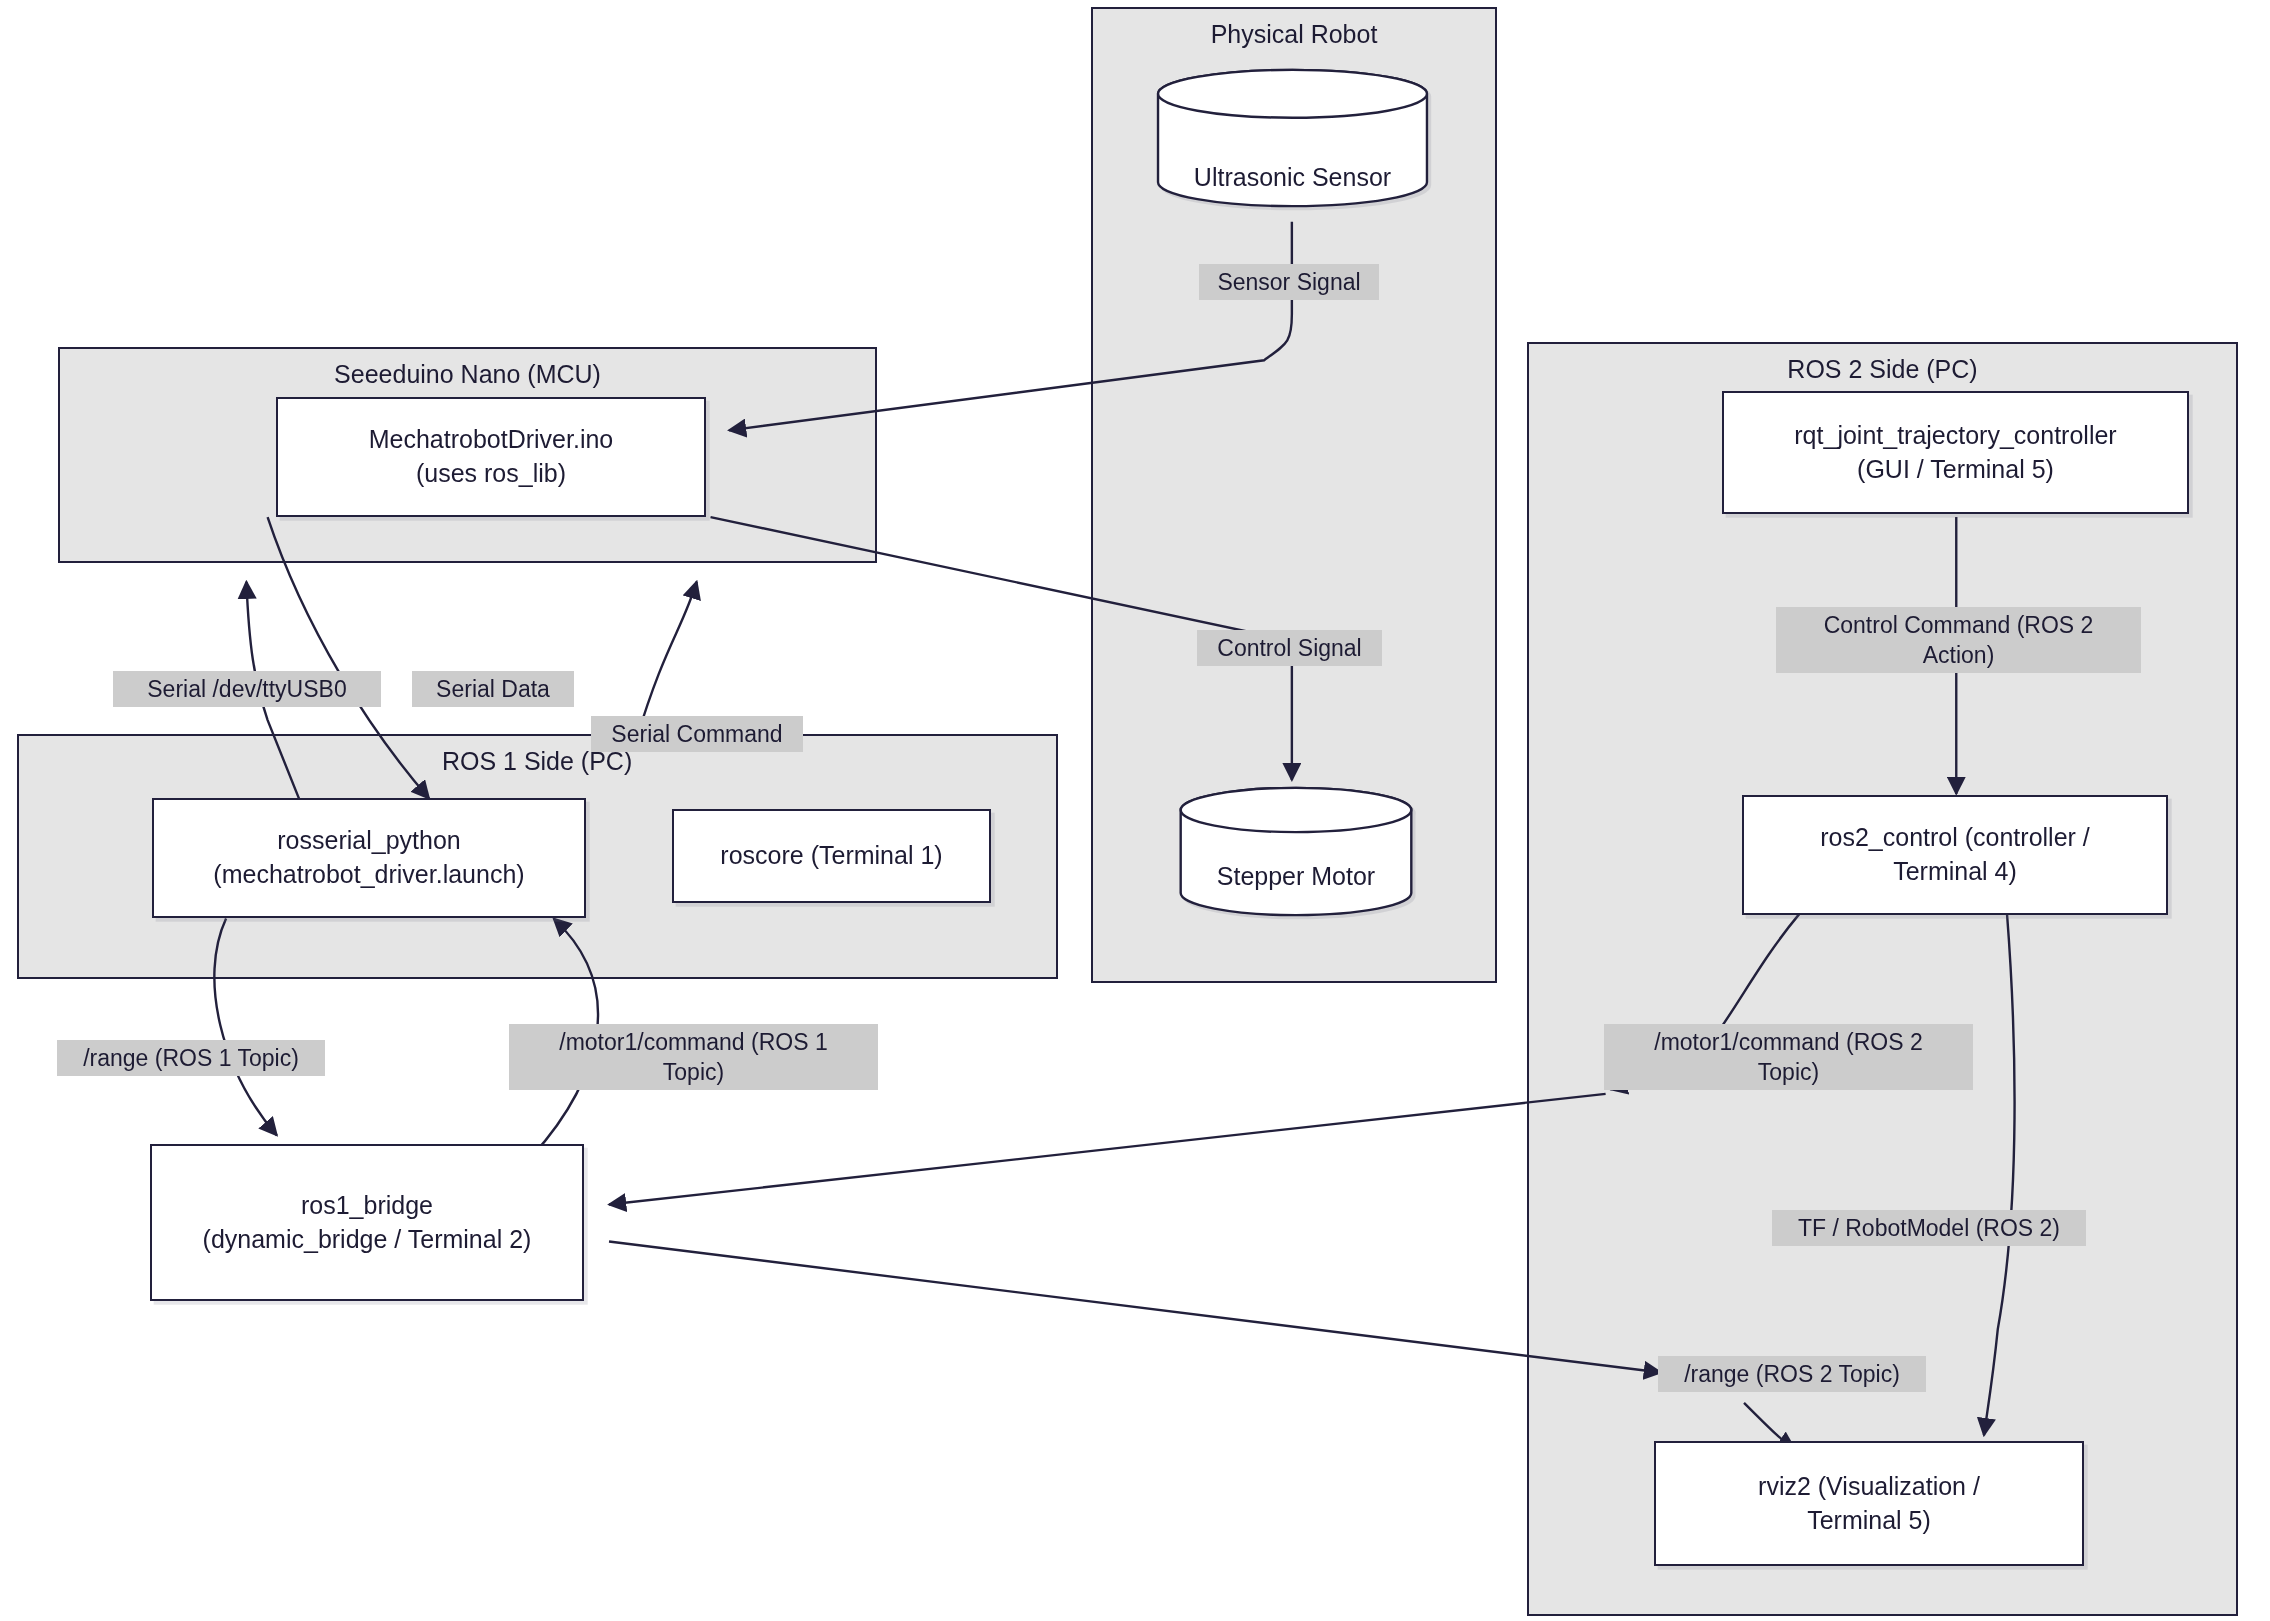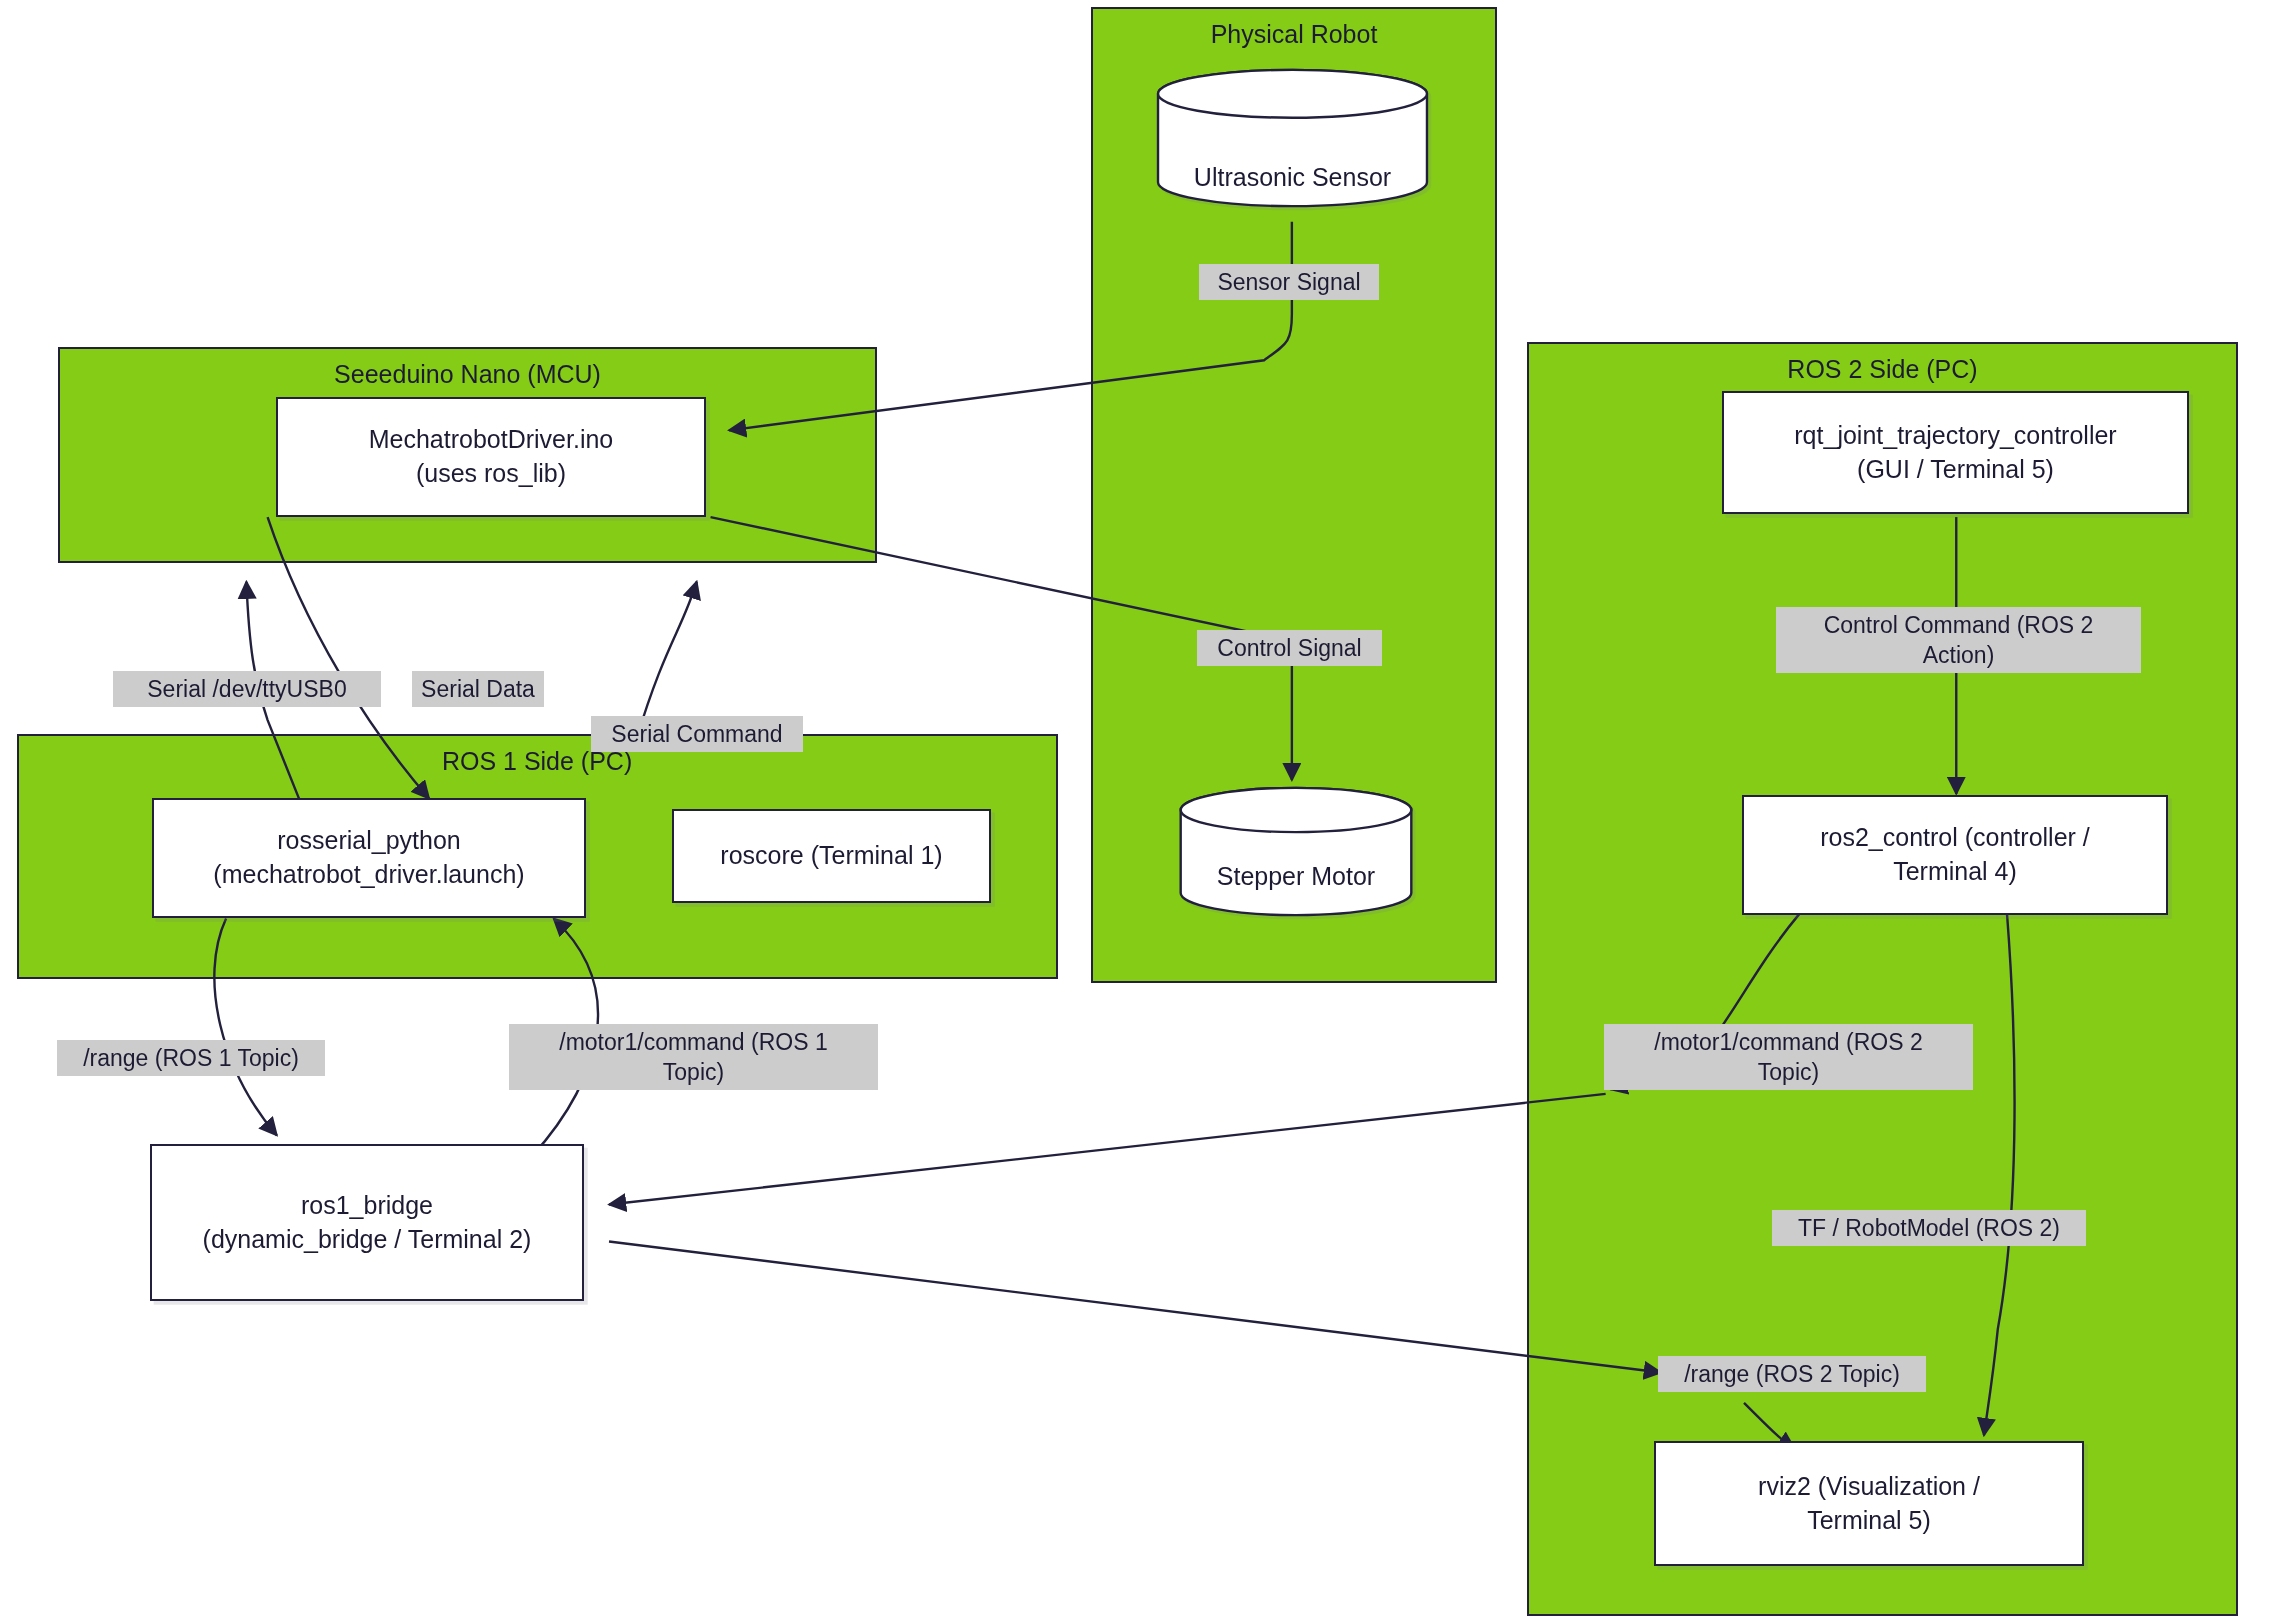--- a/index.html
+++ b/index.html
@@ -20,21 +20,21 @@
   svg.edges {
     position: absolute;
     left: 0;
     top: 0;
     width: 2270px;
     height: 1622px;
     pointer-events: none;
   }
   .cluster {
     position: absolute;
-    background: #84cc16;
+    background: #e5e5e5;
     border: 2.3px solid #22203c;
     box-sizing: border-box;
   }
   .cluster-title {
     position: absolute;
     top: 11px;
     left: 0;
     width: 100%;
     text-align: center;
     font-size: 25px;
@@ -185,21 +185,21 @@
     <span style="white-space:pre-line;">rviz2 (Visualization /
 Terminal 5)</span>
   </div>
 
   <div class="edge-label" style="left:1199px; top:264px; width:180px;">Sensor Signal</div>
 
   <div class="edge-label" style="left:1197px; top:630px; width:185px;">Control Signal</div>
 
   <div class="edge-label" style="left:113px; top:671px; width:268px;">Serial /dev/ttyUSB0</div>
 
-  <div class="edge-label" style="left:412px; top:671px; width:132px;">Serial Data</div>
+  <div class="edge-label" style="left:412px; top:671px; width:162px;">Serial Data</div>
 
   <div class="edge-label" style="left:591px; top:716px; width:212px;">Serial Command</div>
 
   <div class="edge-label" style="left:57px; top:1040px; width:268px;">/range (ROS 1 Topic)</div>
 
   <div class="edge-label" style="left:509px; top:1024px; width:369px;">/motor1/command (ROS 1
 Topic)</div>
 
   <div class="edge-label" style="left:1776px; top:607px; width:365px;">Control Command (ROS 2
 Action)</div>

